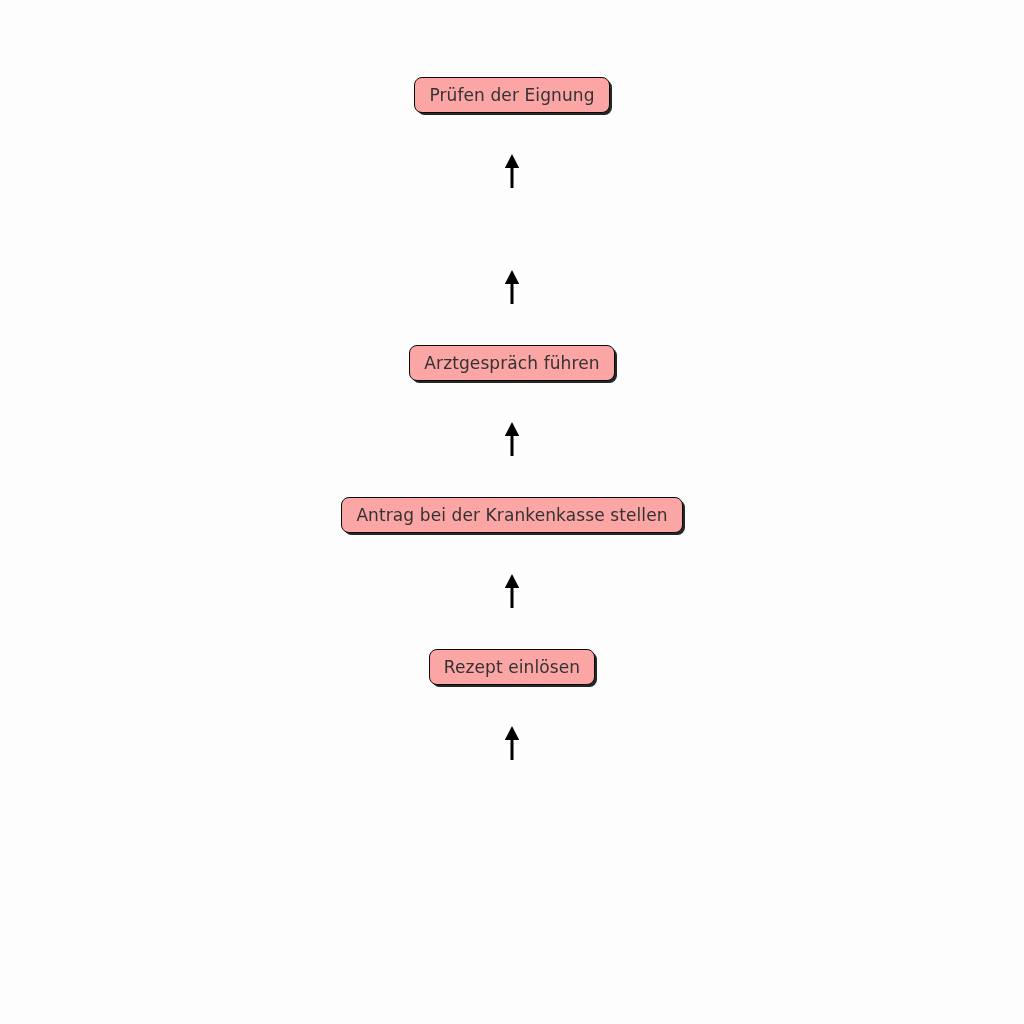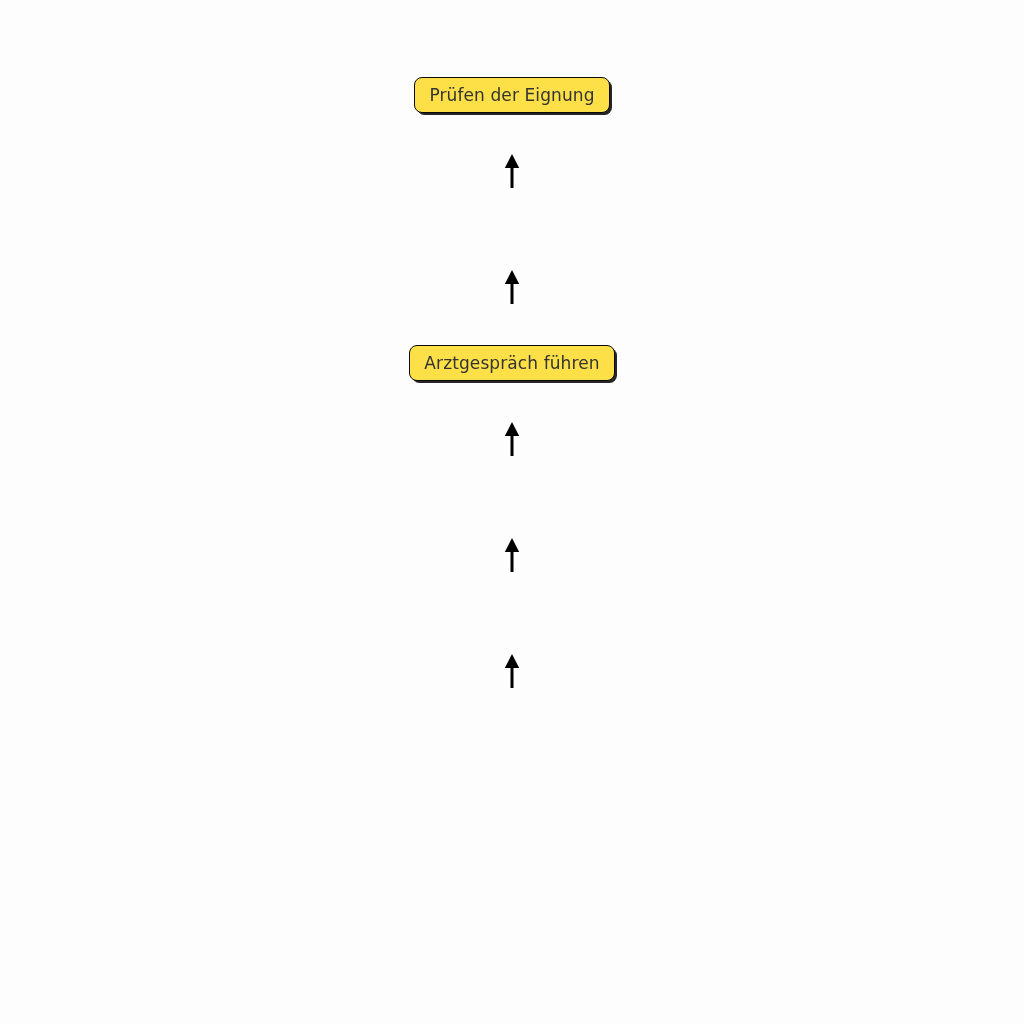--- a/index.html
+++ b/index.html
@@ -35,21 +35,21 @@
 
   
   .node {
     position: relative;
     display: flex;
     align-items: center;
     justify-content: center;
     box-sizing: border-box;
     height: 36px;
     padding: 0 14px;
-    background: #fde047;
+    background: #fca5a5;
     border: 1.7px solid #0a0a0a;
     border-radius: 8px;
     box-shadow: 2.5px 2.5px 0 -0.5px rgba(20,20,20,0.92);
     white-space: nowrap;
   }
 
   .node-label {
     color: #333333;
     font-size: 17px;
     line-height: 1;
@@ -100,28 +100,34 @@
       <span class="node-label">Arztgespräch führen</span>
     </div>
 
     <div class="edge">
       <svg width="22" height="34" viewBox="0 0 22 34">
         <line x1="11" y1="34" x2="11" y2="11" stroke="#000000" stroke-width="3"></line>
         <polygon points="11,0 18.2,14 3.8,14" fill="#000000"></polygon>
       </svg>
     </div>
 
+    <div class="node">
+      <span class="node-label">Antrag bei der Krankenkasse stellen</span>
+    </div>
 
     <div class="edge">
       <svg width="22" height="34" viewBox="0 0 22 34">
         <line x1="11" y1="34" x2="11" y2="11" stroke="#000000" stroke-width="3"></line>
         <polygon points="11,0 18.2,14 3.8,14" fill="#000000"></polygon>
       </svg>
     </div>
 
+    <div class="node">
+      <span class="node-label">Rezept einlösen</span>
+    </div>
 
     <div class="edge">
       <svg width="22" height="34" viewBox="0 0 22 34">
         <line x1="11" y1="34" x2="11" y2="11" stroke="#000000" stroke-width="3"></line>
         <polygon points="11,0 18.2,14 3.8,14" fill="#000000"></polygon>
       </svg>
     </div>
 
 
   </div>

